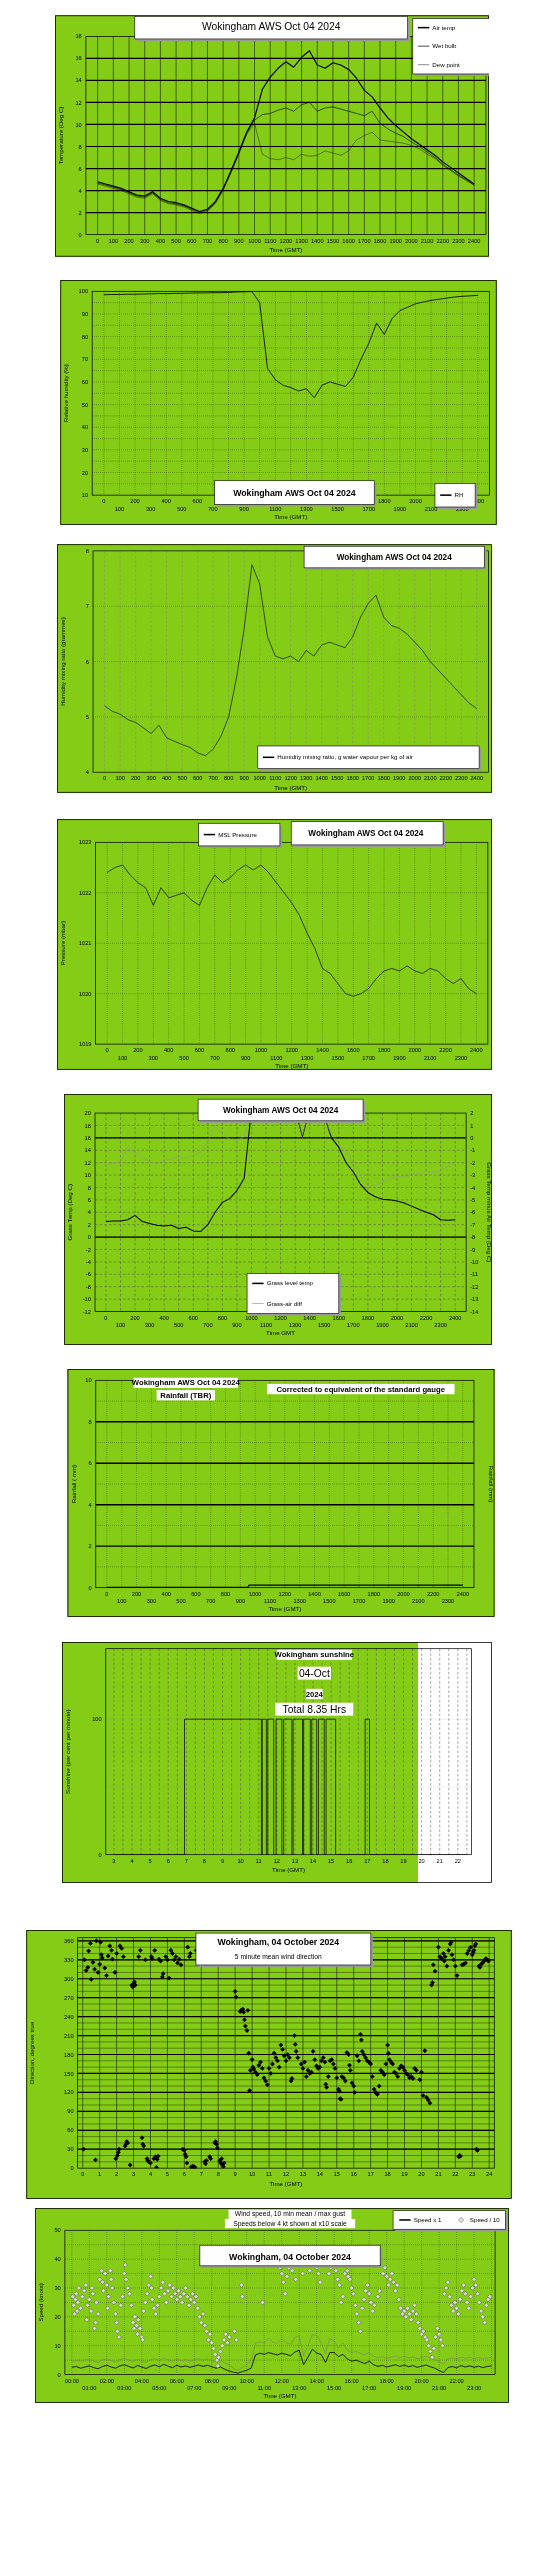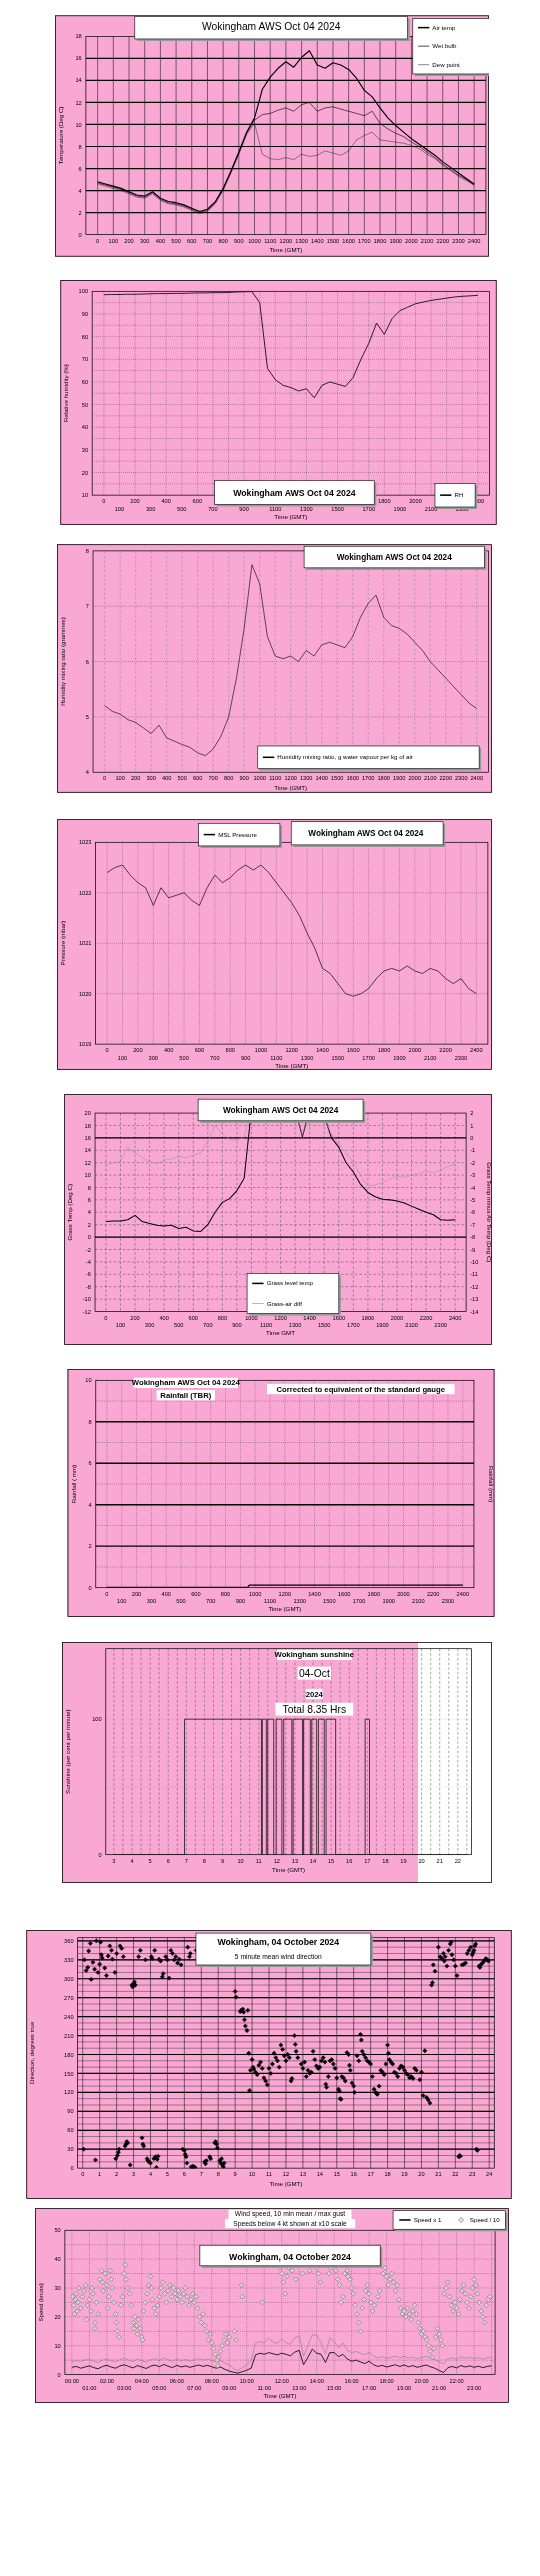--- a/index.html
+++ b/index.html
@@ -1,18 +1,18 @@
 <!DOCTYPE html>
 <html style="font-size:8.2px"><head>
 <meta charset="utf-8">
 <style>
   html,body{margin:0;padding:0;background:#fff;}
   body{font-family:"Liberation Sans", sans-serif;}
   #page{position:relative;width:541px;height:2620px;background:#ffffff;overflow:hidden;}
-  .panel{position:absolute;background:#f9a8d4;}
+  .panel{position:absolute;background:#84cc16;}
   .panel svg{display:block;}
   text{font-family:"Liberation Sans", sans-serif;fill:#000;}
 </style>
 </head>
 <body>
 
 <div id="page">
   <div class="panel" style="left: 55px; top: 15px; width: 434px; height: 242px;">
       <svg width="434" height="242" viewBox="0 0 843 469">
         <rect x="1" y="1" width="841" height="467" fill="none" stroke="#000" stroke-width="1.5"></rect>

